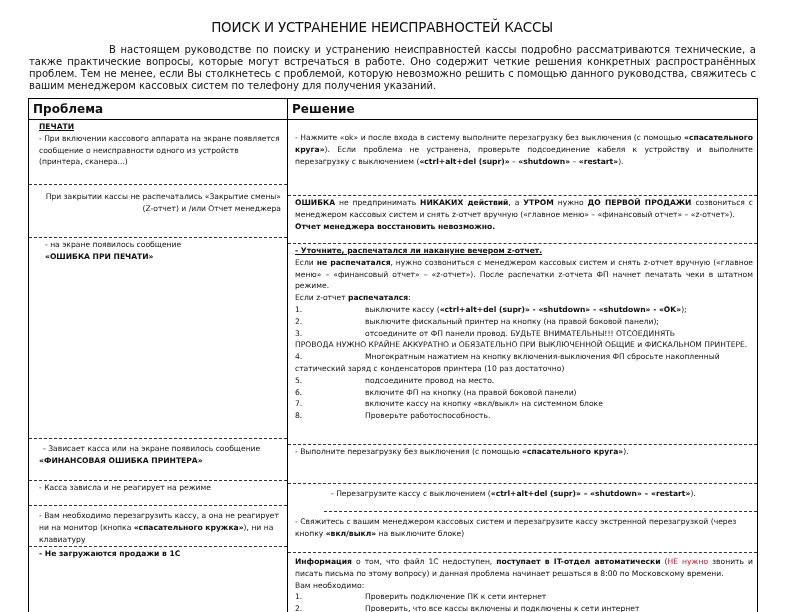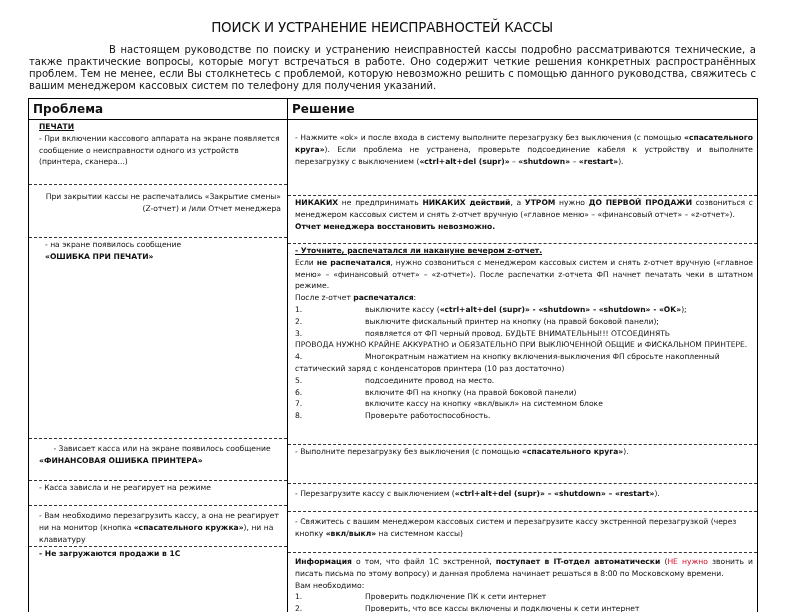--- a/index.html
+++ b/index.html
@@ -36,21 +36,21 @@
   .blk.last { border-bottom: none; }
   .rblk { border-bottom: 1px dashed #333; padding: 1px 4px 1px 7px; }
   .rblk.last { border-bottom: none; }
   .b { font-weight: bold; }
   .u { text-decoration: underline; }
   .red { color: #d0102a; font-weight: normal; margin-top: 10px; }
   .just { text-align: justify; }
   .step { display: flex; }
   .step .n { width: 70px; flex: none; }
   .step .t { flex: 1; }
-  .hang { padding-left: 16px; text-indent: -16px; text-align: center; }
+  .hang { padding-left: 16px; text-indent: -16px; }
 </style>
 </head>
 <body>
 
 <div class="title"><span>ПОИСК И УСТРАНЕНИЕ НЕИСПРАВНОСТЕЙ КАССЫ</span></div>
 
 <div class="intro just"><span class="indent"></span><span>В настоящем руководстве по поиску и устранению неисправностей кассы подробно рассматриваются технические, а также практические вопросы, которые могут встречаться в работе. Оно содержит четкие решения конкретных распространённых проблем. Тем не менее, если Вы столкнетесь с проблемой, которую невозможно решить с помощью данного руководства, свяжитесь с вашим менеджером кассовых систем по телефону для получения указаний.</span></div>
 
 <table class="main">
   <colgroup>
@@ -90,38 +90,38 @@
         </div>
         <div class="blk last" style="height:80px;">
           <div class="b">- Не загружаются продажи в 1С</div>
         </div>
       </td>
       <td class="wrap">
         <div class="rblk just" style="height:62px;padding-top:12px;">
           <span>- Нажмите «ok» и после входа в систему выполните перезагрузку без выключения (с помощью </span><span class="b">«спасательного круга»</span><span>). Если проблема не устранена, проверьте подсоединение кабеля к устройству и выполните перезагрузку с выключением (</span><span class="b">«ctrl+alt+del (supr)»</span><span> – </span><span class="b">«shutdown»</span><span> – </span><span class="b">«restart»</span><span>).</span>
         </div>
         <div class="rblk just" style="height:45px;">
-          <span class="b">НИКАКИХ</span><span> не предпринимать </span><span class="b">НИКАКИХ действий</span><span>, а </span><span class="b">УТРОМ</span><span> нужно </span><span class="b">ДО ПЕРВОЙ ПРОДАЖИ</span><span> созвониться с менеджером кассовых систем и снять z-отчет вручную («главное меню» – «финансовый отчет» – «z-отчет»).</span>
+          <span class="b">ОШИБКА</span><span> не предпринимать </span><span class="b">НИКАКИХ действий</span><span>, а </span><span class="b">УТРОМ</span><span> нужно </span><span class="b">ДО ПЕРВОЙ ПРОДАЖИ</span><span> созвониться с менеджером кассовых систем и снять z-отчет вручную («главное меню» – «финансовый отчет» – «z-отчет»).</span>
           <div class="b">Отчет менеджера восстановить невозможно.</div>
         </div>
         <div class="rblk" style="height:198px;">
           <div class="b u">- Уточните, распечатался ли накануне вечером z-отчет.</div>
           <div class="just"><span>Если </span><span class="b">не распечатался</span><span>, нужно созвониться с менеджером кассовых систем и снять z-отчет вручную («главное меню» – «финансовый отчет» – «z-отчет»). После распечатки z-отчета ФП начнет печатать чеки в штатном режиме.</span></div>
-          <div><span>После z-отчет </span><span class="b">распечатался</span><span>:</span></div>
+          <div><span>Если z-отчет </span><span class="b">распечатался</span><span>:</span></div>
           <div class="step">
               <span class="n">1.</span>
               <span class="t"><span>выключите кассу (</span><span class="b">«ctrl+alt+del (supr)» - «shutdown» - «shutdown» - «OK»</span><span>);</span></span>
             </div>
           <div class="step">
               <span class="n">2.</span>
               <span class="t">выключите фискальный принтер на кнопку (на правой боковой панели);</span>
             </div>
           <div class="step">
               <span class="n">3.</span>
-              <span class="t">появляется от ФП черный провод. БУДЬТЕ ВНИМАТЕЛЬНЫ!!! ОТСОЕДИНЯТЬ</span>
+              <span class="t">отсоедините от ФП панели провод. БУДЬТЕ ВНИМАТЕЛЬНЫ!!! ОТСОЕДИНЯТЬ</span>
             </div>
           <div class="just">ПРОВОДА НУЖНО КРАЙНЕ АККУРАТНО и ОБЯЗАТЕЛЬНО ПРИ ВЫКЛЮЧЕННОЙ ОБЩИЕ и ФИСКАЛЬНОМ ПРИНТЕРЕ.</div>
           <div class="step">
               <span class="n">4.</span>
               <span class="t">Многократным нажатием на кнопку включения-выключения ФП сбросьте накопленный</span>
             </div>
           <div>статический заряд с конденсаторов принтера (10 раз достаточно)</div>
           <div class="step">
               <span class="n">5.</span>
               <span class="t">подсоедините провод на место.</span>
@@ -135,28 +135,28 @@
               <span class="t">включите кассу на кнопку «вкл/выкл» на системном блоке</span>
             </div>
           <div class="step">
               <span class="n">8.</span>
               <span class="t">Проверьте работоспособность.</span>
             </div>
         </div>
         <div class="rblk" style="height:36px;">
           <span>- Выполните перезагрузку без выключения (с помощью </span><span class="b">«спасательного круга»</span><span>).</span>
         </div>
-        <div class="rblk" style="height:22px;padding-top:4px;">
+        <div class="rblk" style="height:22px;padding-top:4px;margin-left:36px;">
           <span>- Перезагрузите кассу с выключением (</span><span class="b">«ctrl+alt+del (supr)» – «shutdown» – «restart»</span><span>).</span>
         </div>
         <div class="rblk" style="height:35px;padding-top:4px;">
-          <span>- Свяжитесь с вашим менеджером кассовых систем и перезагрузите кассу экстренной перезагрузкой (через кнопку </span><span class="b">«вкл/выкл»</span><span> на системном кассы)</span>
+          <span>- Свяжитесь с вашим менеджером кассовых систем и перезагрузите кассу экстренной перезагрузкой (через кнопку </span><span class="b">«вкл/выкл»</span><span> на выключите блоке)</span>
         </div>
         <div class="rblk last" style="height:80px;padding-top:3px;">
-          <div class="just"><span class="b">Информация</span><span> о том, что файл 1С экстренной, </span><span class="b">поступает в IT-отдел автоматически</span><span> (</span><span class="red">НЕ нужно</span><span> звонить и писать письма по этому вопросу) и данная проблема начинает решаться в 8:00 по Московскому времени.</span></div>
+          <div class="just"><span class="b">Информация</span><span> о том, что файл 1С недоступен, </span><span class="b">поступает в IT-отдел автоматически</span><span> (</span><span class="red">НЕ нужно</span><span> звонить и писать письма по этому вопросу) и данная проблема начинает решаться в 8:00 по Московскому времени.</span></div>
           <div>Вам необходимо:</div>
           <div class="step">
               <span class="n">1.</span>
               <span class="t">Проверить подключение ПК к сети интернет</span>
             </div>
           <div class="step">
               <span class="n">2.</span>
               <span class="t">Проверить, что все кассы включены и подключены к сети интернет</span>
             </div>
           <div class="step">

